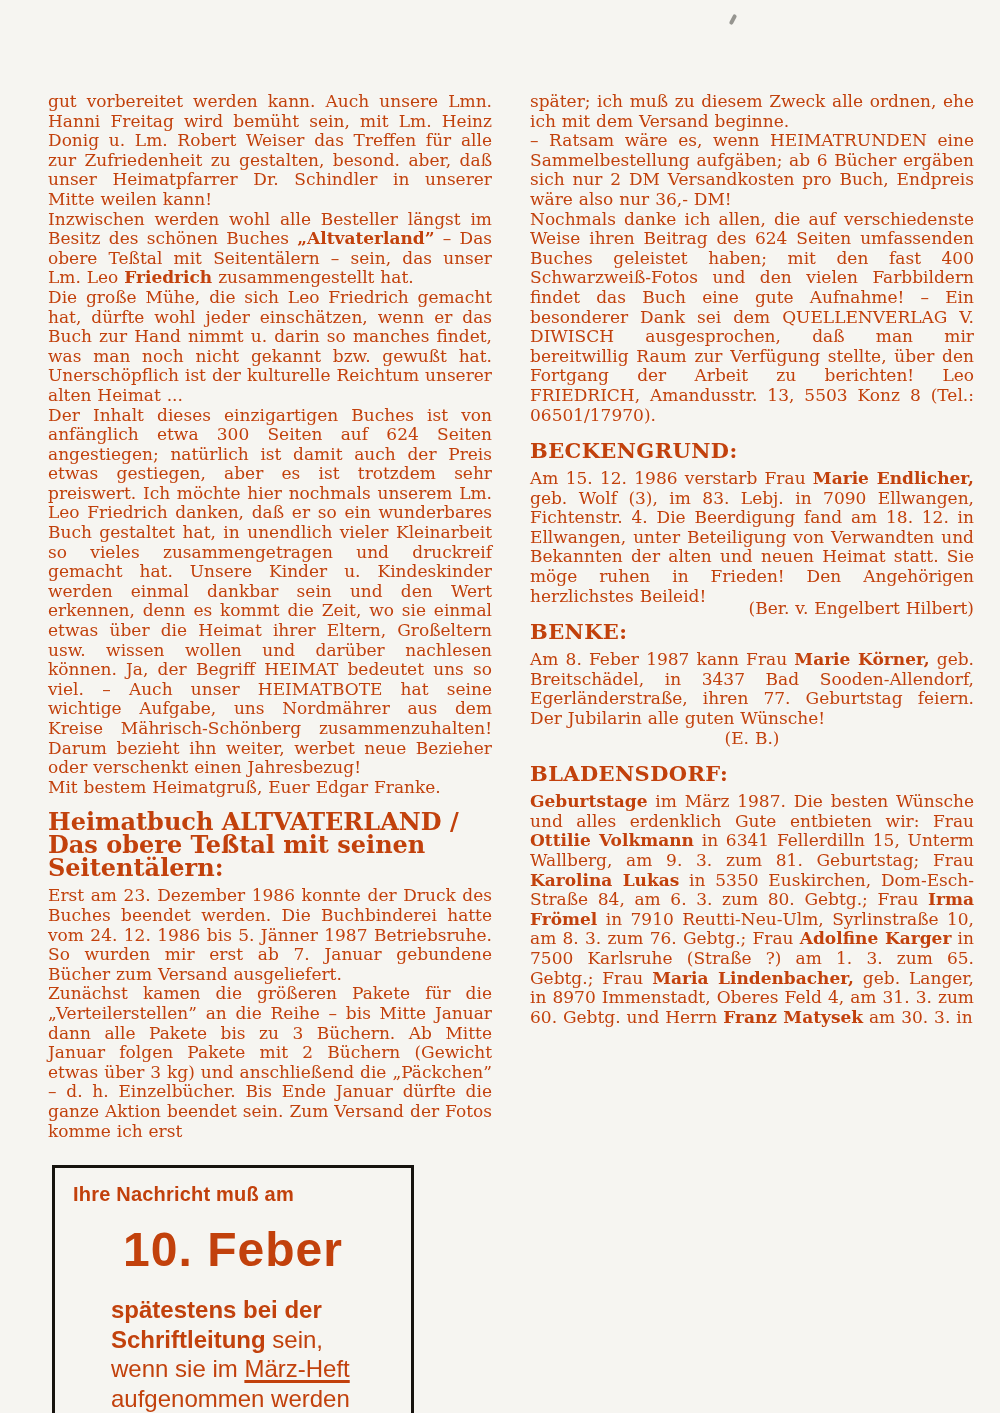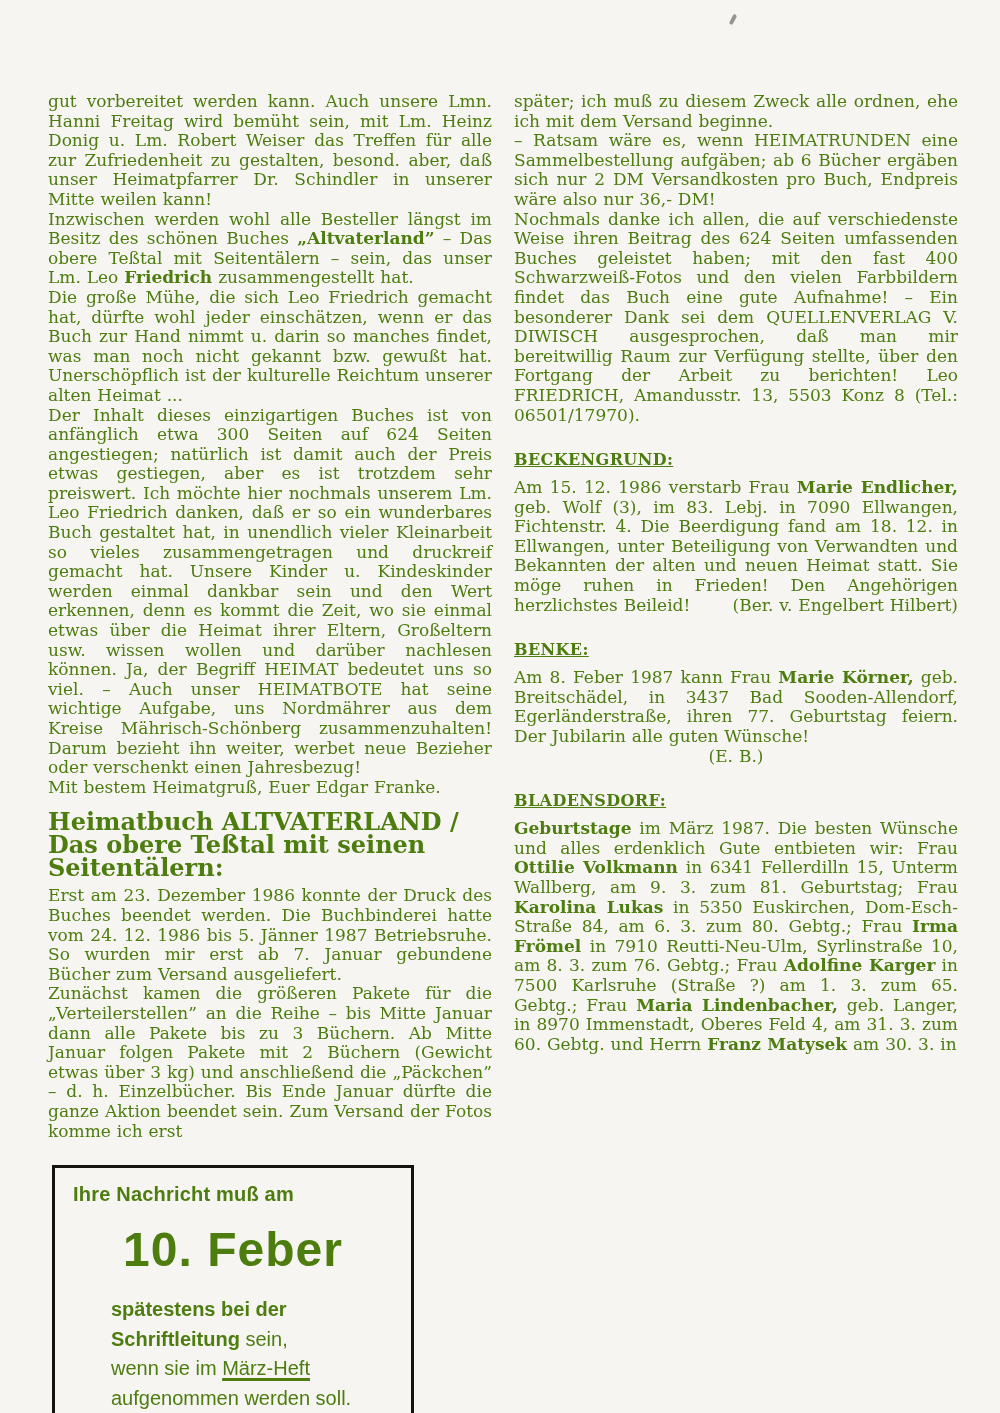--- a/index.html
+++ b/index.html
@@ -3,56 +3,55 @@
 <meta charset="utf-8">
 <style>
   html, body { margin: 0; padding: 0; }
   body { background: #e7e6e3; }
   .sheet {
     position: relative;
     width: 1000px;
     height: 1413px;
     background: #f6f5f1;
     font-family: "DejaVu Serif", "Liberation Serif", serif;
-    color: #4d7c0f;
+    color: #c2410c;
     overflow: hidden;
   }
   .col { position: absolute; top: 92px; width: 444px; }
   .col-left  { left: 48px; }
-  .col-right { left: 514px; }
+  .col-right { left: 530px; }
 
   p.body {
     margin: 0;
     text-align: justify;
     font-size: 17px;
     line-height: 19.6px;
     word-spacing: 0.5px;
   }
   p.body span.b { font-weight: bold; }
-  span.fr { float: right; }
+  span.fr { float: right; margin-top: 12px; }
   span.br { display: block; text-align: center; }
   span.u {
     text-decoration: underline;
     text-decoration-thickness: 2.5px;
     text-underline-offset: 3px;
   }
 
   h2.subhead {
     font-size: 24px;
     line-height: 23px;
     margin: 13px 0 7px 0;
     font-weight: bold;
   }
   h2.section {
-    font-size: 16px;
+    font-size: 21px;
     line-height: 22px;
-    margin: 24px 0 7px 0;
+    margin: 15px 0 7px 0;
     font-weight: bold;
     letter-spacing: 0.4px;
-    text-decoration: underline;
   }
 
   .notice-box {
     box-sizing: border-box;
     margin: 24px 0 0 4px;
     width: 362px;
     border: 3px solid #16130f;
     padding: 15px 16px 17px 16px;
     font-family: "Liberation Sans", "DejaVu Sans", sans-serif;
     background: transparent;
@@ -66,21 +65,21 @@
   .nb-date {
     font-size: 48px;
     line-height: 72px;
     font-weight: bold;
     text-align: center;
     letter-spacing: 1px;
     margin: 8px 0 9px 0;
   }
   .nb-line {
     margin-left: 40px;
-    font-size: 20px;
+    font-size: 24px;
     line-height: 29.5px;
   }
   .nb-line .b { font-weight: bold; }
 
   .scan-speck {
     position: absolute;
     left: 731px;
     top: 14px;
     width: 4px;
     height: 11px;

